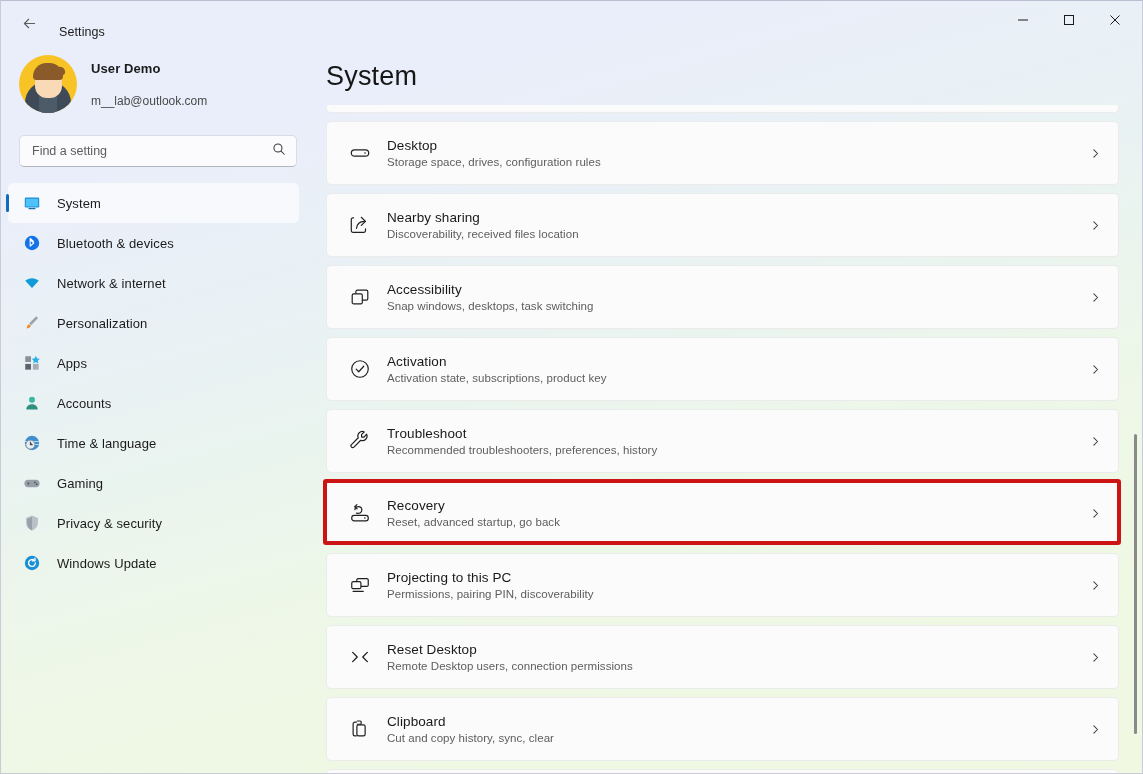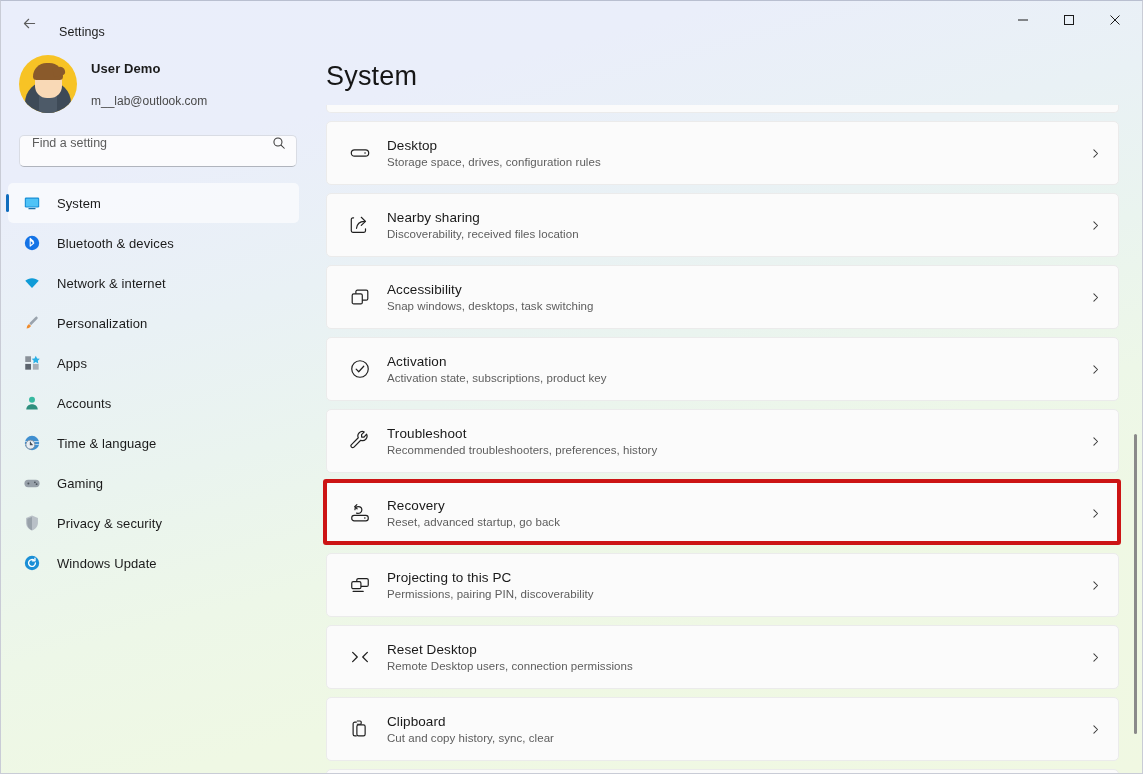--- a/index.html
+++ b/index.html
@@ -79,21 +79,21 @@
     content:""; position:absolute; width:12px;height:9px;right:-2px;top:4px;
     background:#8a5a2b; border-radius:0 8px 6px 0; transform:rotate(-14deg);
   }
   .acct-text { margin-left: 14px; }
   .acct-name { font-size: 13px; font-weight: bold; color: #1a1a1a; letter-spacing:.1px;}
   .acct-mail { font-size: 12px; color: #4a4a4a; margin-top: 18px; }
 
   .searchwrap {
     margin: 22px 0 0 18px; width: 278px; height: 32px;
     background: #fbfbfd; border: 1px solid #d9dce4; border-bottom-color:#b0b4bd;
-    border-radius: 5px; display: flex; align-items: flex-start;
+    border-radius: 5px; display: flex; align-items: center;
     padding: 0 10px 0 12px;
   }
   .searchwrap input {
     border: 0; outline: 0; background: transparent; flex: 1;
     font-family: inherit; font-size: 12.5px; color: #1a1a1a;
   }
   .searchwrap input::placeholder { color: #5c5c5c; }
 
   .navlist { margin-top: 16px; }
   .navitem {

